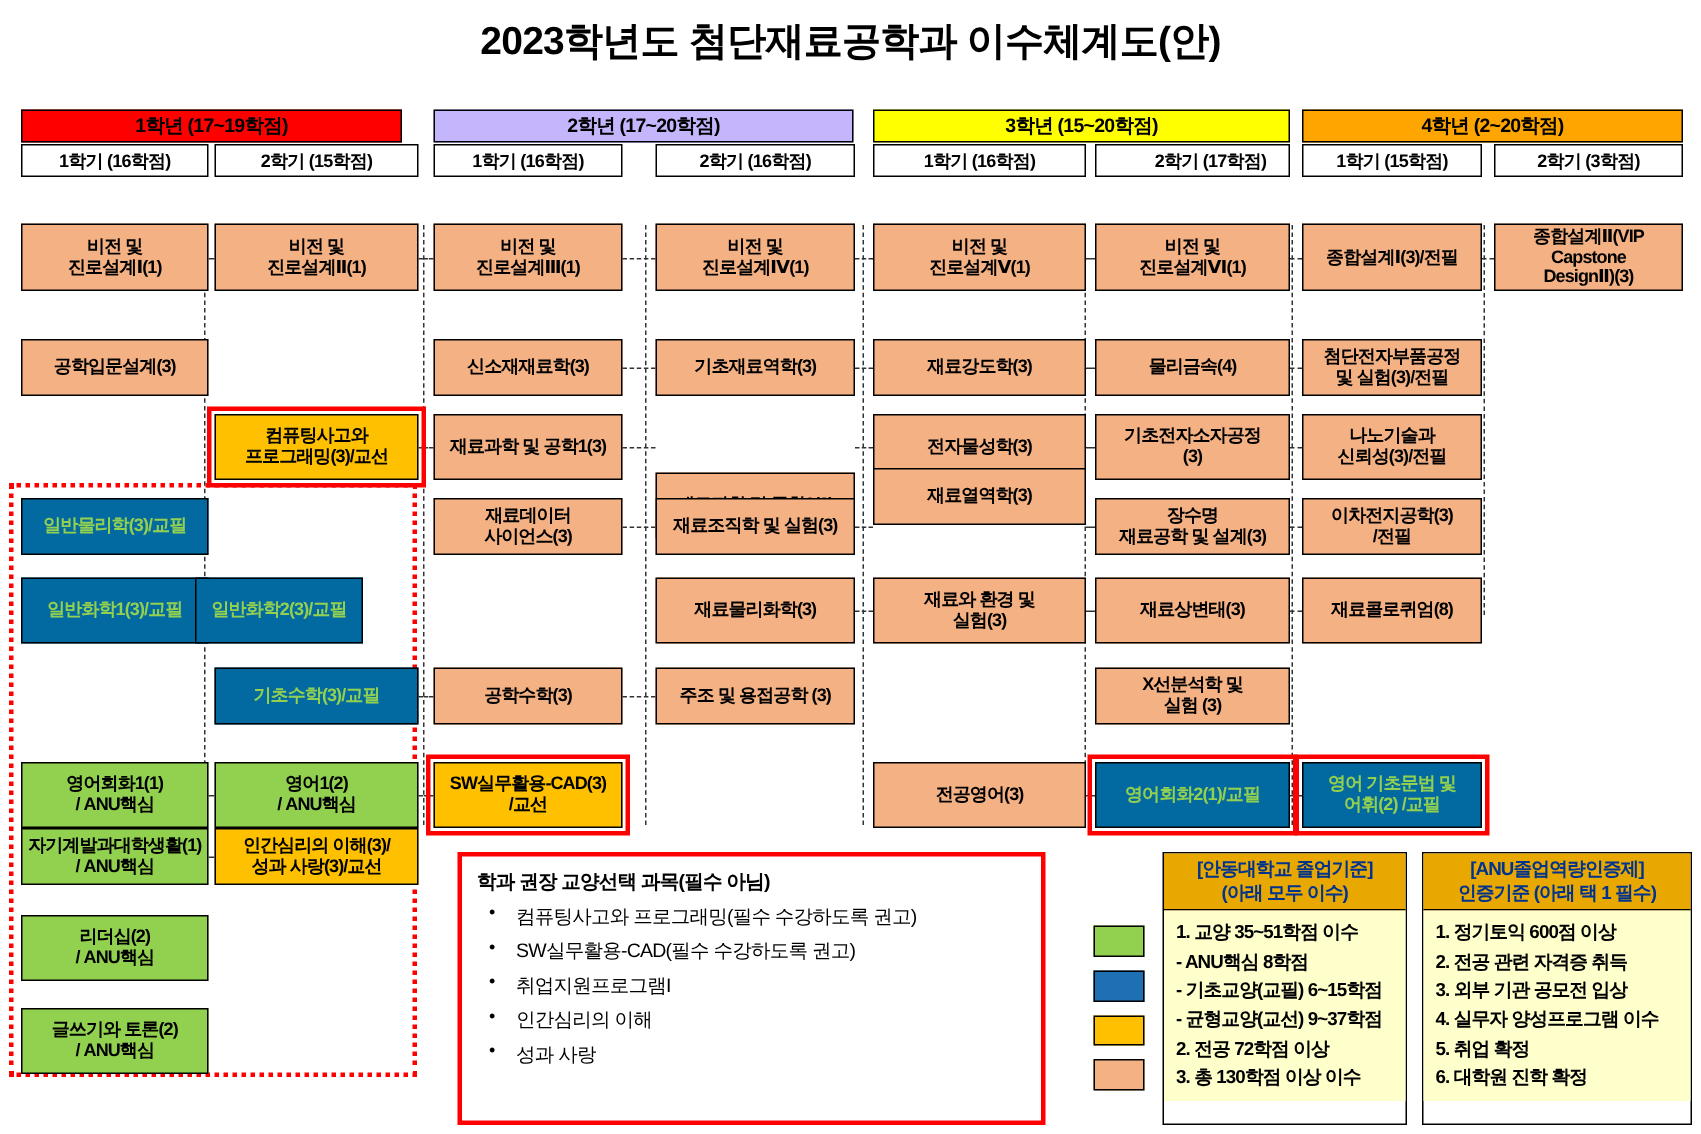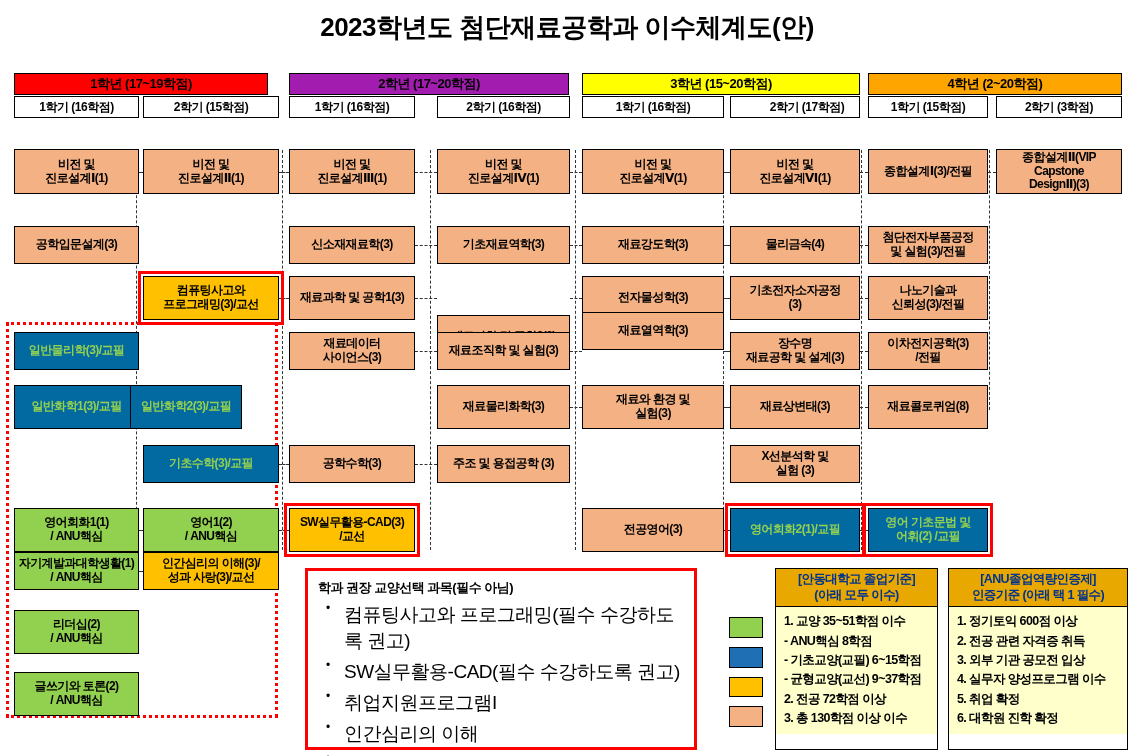--- a/index.html
+++ b/index.html
@@ -50,21 +50,21 @@
   
   .vsep{border-left:1px dashed #333;z-index:0;}
   .hconn{border-top:1px dashed #333;z-index:0;}
 
   
   .panel-note{
     border:3px solid #FF0000;background:#fff;z-index:5;padding:8px 10px;
   }
   .panel-note .nhead{font-size:13px;font-weight:bold;color:#000;margin-bottom:4px;letter-spacing:-0.5px;}
   .panel-note ul{margin:0;padding:0 0 0 26px;list-style:none;}
-  .panel-note li{font-size:19px;color:#000;margin:5px 0;letter-spacing:-0.5px;position:relative;}
+  .panel-note li{font-size:13px;color:#000;margin:5px 0;letter-spacing:-0.5px;position:relative;}
   .panel-note li:before{content:"\2022";position:absolute;left:-18px;top:-1px;font-size:12px;}
 
   .panel-crit{border:1px solid #000;z-index:5;}
   .panel-crit .chead{
     background:#E8A800;color:#00338D;font-size:12.5px;font-weight:bold;
     text-align:center;padding:3px 2px;line-height:1.25;letter-spacing:-0.6px;
     border-bottom:1px solid #000;
   }
   .panel-crit .cbody{
     background:#FFFFCC;padding:5px 6px 5px 8px;
@@ -79,21 +79,21 @@
 <body>
 
 <div id="stage">
 
   <div class="abs title">2023학년도 첨단재료공학과 이수체계도(안)</div>
 
   <div id="year-headers">
       <div class="abs yearbar" style="left: 14px; top: 73px; width: 254px; background: rgb(255, 0, 0);">1학년 (17~19학점)</div>
       <div class="abs sembox" style="left: 14px; top: 96px; width: 125px;">1학기 (16학점)</div>
       <div class="abs sembox" style="left: 143px; top: 96px; width: 136px;">2학기 (15학점)</div>
-      <div class="abs yearbar" style="left: 289px; top: 73px; width: 280px; background: #a21caf;">2학년 (17~20학점)</div>
+      <div class="abs yearbar" style="left: 289px; top: 73px; width: 280px; background: #c4b5fd;">2학년 (17~20학점)</div>
       <div class="abs sembox" style="left: 289px; top: 96px; width: 126px;">1학기 (16학점)</div>
       <div class="abs sembox" style="left: 437px; top: 96px; width: 133px;">2학기 (16학점)</div>
       <div class="abs yearbar" style="left: 582px; top: 73px; width: 278px; background: rgb(255, 255, 0);">3학년 (15~20학점)</div>
       <div class="abs sembox" style="left: 582px; top: 96px; width: 142px;">1학기 (16학점)</div>
       <div class="abs sembox" style="left: 730px; top: 96px; width: 130px; padding-left: 24px;">2학기 (17학점)</div>
       <div class="abs yearbar" style="left: 868px; top: 73px; width: 254px; background: rgb(255, 165, 0);">4학년 (2~20학점)</div>
       <div class="abs sembox" style="left: 868px; top: 96px; width: 120px;">1학기 (15학점)</div>
       <div class="abs sembox" style="left: 996px; top: 96px; width: 126px;">2학기 (3학점)</div>
     </div>
 

